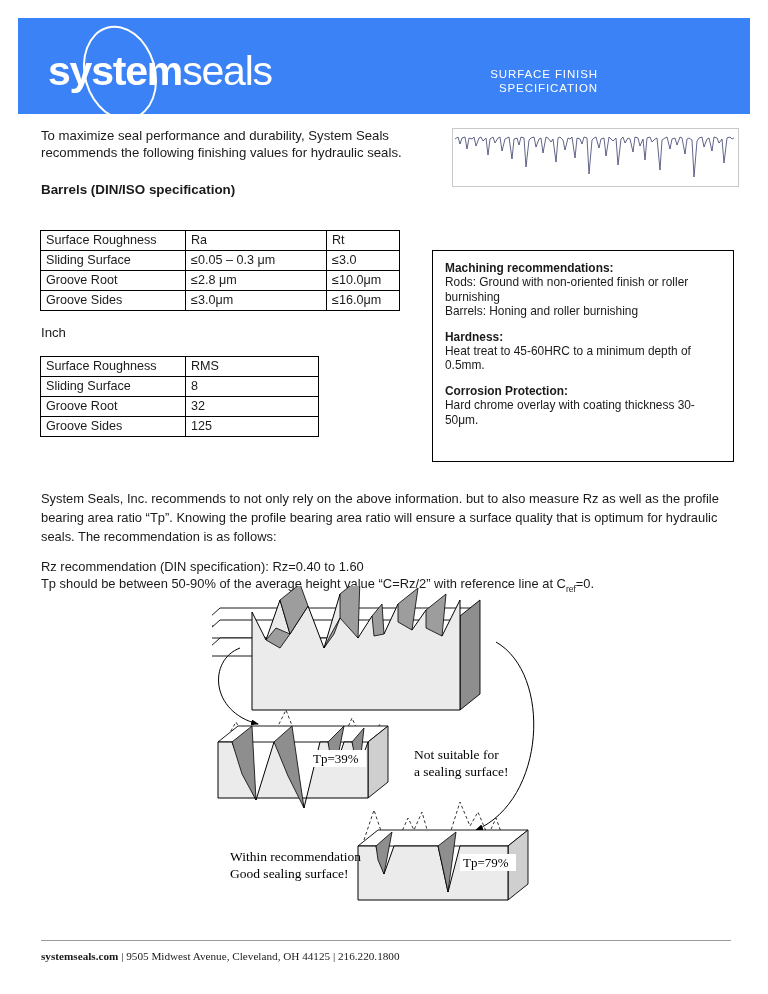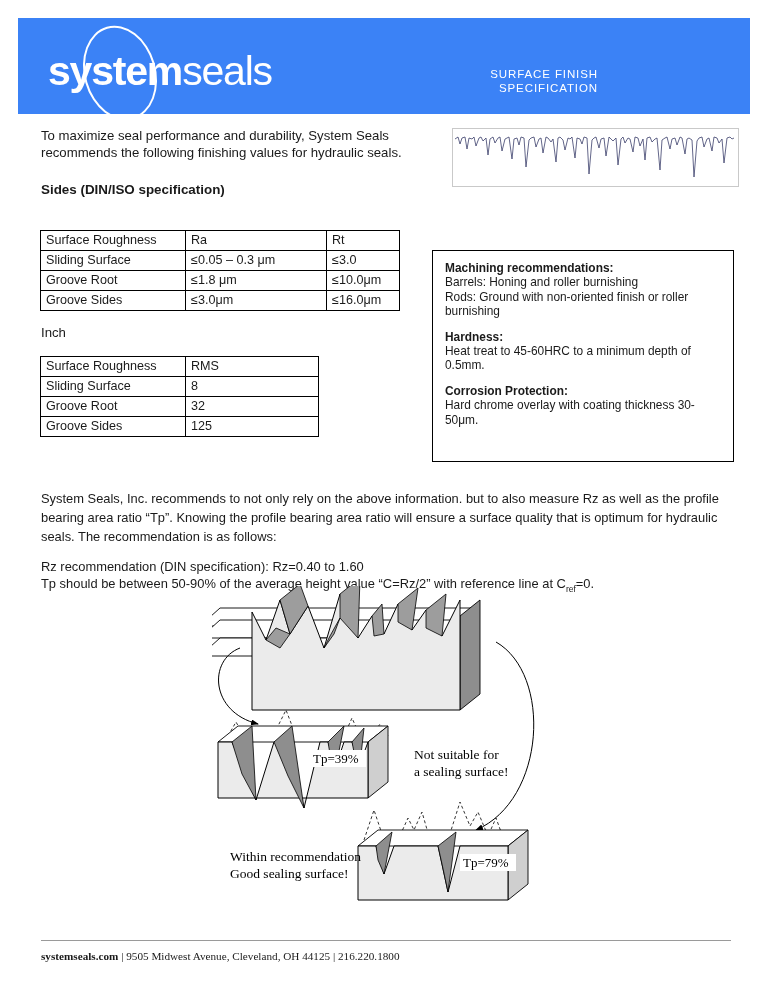--- a/index.html
+++ b/index.html
@@ -120,21 +120,21 @@
       <div class="logo-ellipse"></div>
       <div class="logo-text"><span class="b">system</span><span class="l">seals</span></div>
     </div>
     <div class="header-title">
       <div>SURFACE FINISH</div>
       <div>SPECIFICATION</div>
     </div>
   </div>
 
   <div class="intro">To maximize seal performance and durability, System Seals recommends the following finishing values for hydraulic seals.</div>
-  <div class="metric-label">Sides (DIN/ISO specification)</div>
+  <div class="metric-label">Barrels (DIN/ISO specification)</div>
 
   <div class="trace-box">
     <svg width="283" height="55" viewBox="0 0 283 55">
       <polyline fill="none" stroke="#3b3f6b" stroke-width="0.8" points="2,10 5,8 7,15 9,9 12,8 14,20 16,9 19,10 21,8 23,17 26,9 28,8 30,12 33,9 35,26 37,10 40,8 42,14 45,9 47,8 49,22 52,10 54,9 56,8 59,30 61,10 64,9 66,16 68,8 71,9 73,38 76,11 78,9 81,8 83,18 86,10 88,9 90,24 93,8 95,9 98,13 100,10 103,33 105,9 107,8 110,11 112,21 115,9 117,10 119,8 122,29 124,9 127,10 129,15 131,8 134,9 136,45 139,11 141,9 143,8 146,19 148,10 151,9 153,27 156,8 158,10 160,12 163,9 165,36 168,10 170,8 172,14 175,9 177,10 180,23 182,8 185,9 187,17 190,10 192,31 194,9 197,8 199,13 202,10 204,9 207,41 209,11 212,9 214,8 217,20 219,10 222,9 224,16 227,8 229,9 232,25 234,10 236,9 239,11 241,48 244,12 246,9 249,8 251,18 254,10 256,9 259,22 261,8 264,9 266,14 269,10 271,34 274,9 277,8 279,10 281,9"></polyline>
     </svg>
   </div>
 
   <table class="spec" id="metric-table">
     <tbody>
         <tr>
@@ -142,21 +142,21 @@
       <td>Ra</td>
       <td>Rt</td>
     </tr>
     <tr>
       <td>Sliding Surface</td>
       <td>≤0.05 – 0.3 μm</td>
       <td>≤3.0</td>
     </tr>
     <tr>
       <td>Groove Root</td>
-      <td>≤1.8 μm</td>
+      <td>≤2.8 μm</td>
       <td>≤10.0μm</td>
     </tr>
     <tr>
       <td>Groove Sides</td>
       <td>≤3.0μm</td>
       <td>≤16.0μm</td>
     </tr>
   </tbody>
     </table>
 
@@ -178,22 +178,22 @@
     </tr>
     <tr>
       <td>Groove Sides</td>
       <td>125</td>
     </tr>
   </tbody>
     </table>
 
   <div class="mach-box">
     <div class="hd">Machining recommendations:</div>
+    <div>Rods:  Ground with non-oriented finish or roller burnishing</div>
     <div>Barrels:  Honing and roller burnishing</div>
-    <div>Rods:  Ground with non-oriented finish or roller burnishing</div>
     <div class="gap"></div>
     <div class="hd">Hardness:</div>
     <div>Heat treat to 45-60HRC to a minimum depth of 0.5mm.</div>
     <div class="gap"></div>
     <div class="hd">Corrosion Protection:</div>
     <div>Hard chrome overlay with coating thickness 30-50μm.</div>
   </div>
 
   <div class="para">System Seals, Inc. recommends to not only rely on the above information. but to also measure Rz as well as the profile bearing area ratio “Tp”.  Knowing the profile bearing area ratio will ensure a surface quality that is optimum for hydraulic seals.  The recommendation is as follows:</div>
   <div class="rz">

